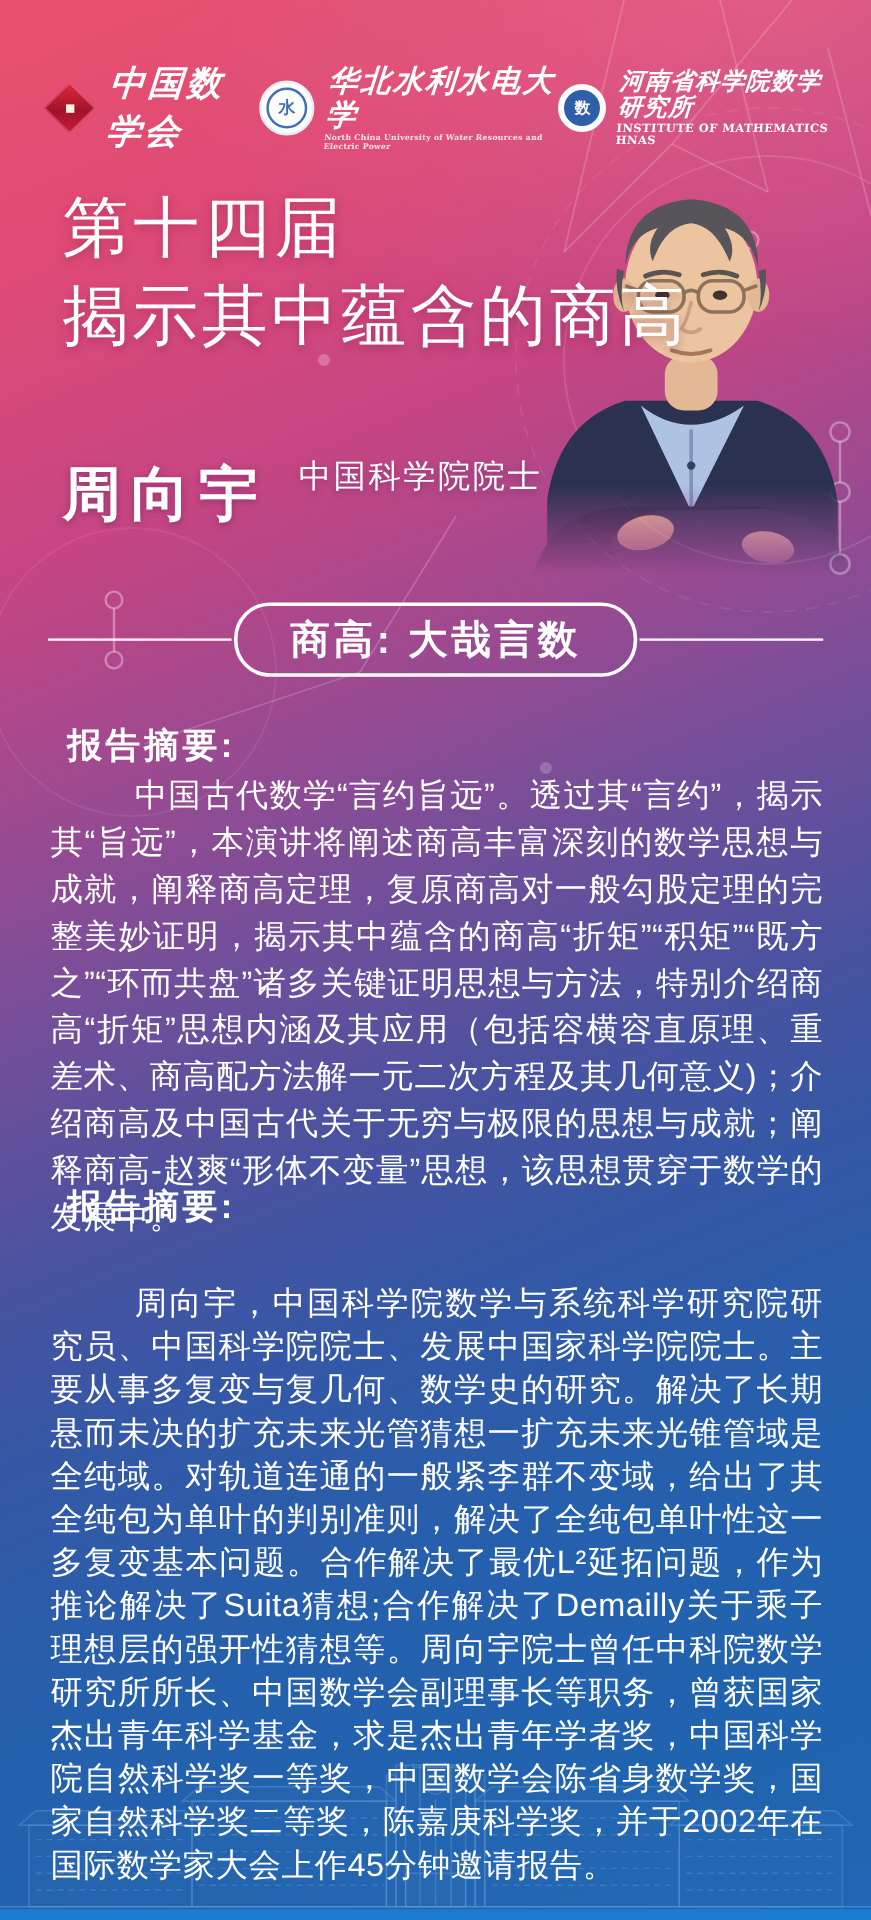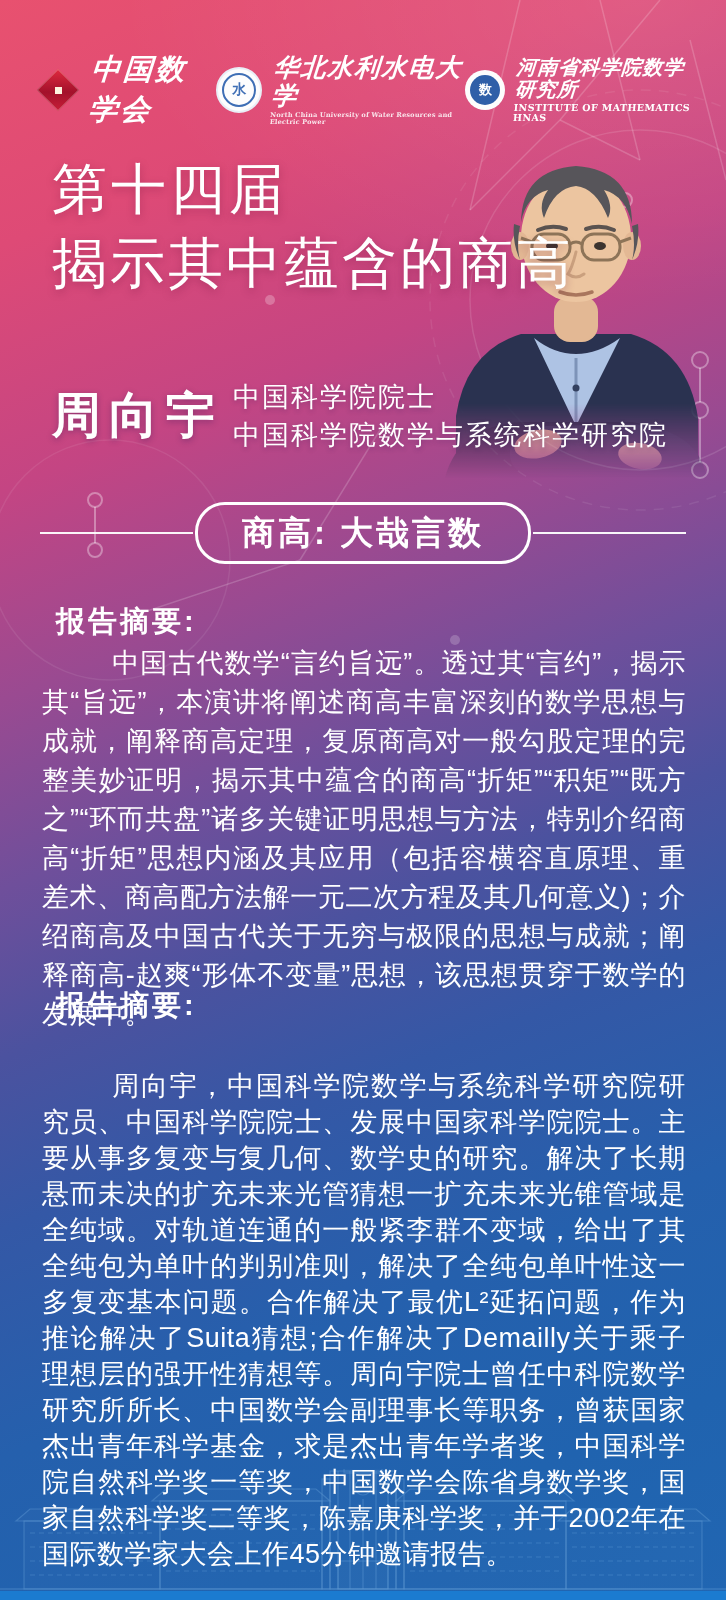--- a/index.html
+++ b/index.html
@@ -32,21 +32,21 @@
   
   .main-title{position:absolute;left:52px;top:156px;z-index:3;font-weight:400;
     text-shadow:0 3px 8px rgba(110,20,60,.35);}
   .main-title .t1{font-size:55px;letter-spacing:4px;line-height:1.2;}
   .main-title .t2{font-size:55px;letter-spacing:3px;line-height:1.2;margin-top:8px;}
   
   .photo{position:absolute;top:126px;right:0;width:300px;height:356px;z-index:2;
     -webkit-mask-image:linear-gradient(180deg,#000 78%,rgba(0,0,0,0) 99%);
     mask-image:linear-gradient(180deg,#000 78%,rgba(0,0,0,0) 99%);}
   
-  .speaker{position:absolute;left:52px;top:380px;z-index:4;display:flex;align-items:center;gap:10px;}
+  .speaker{position:absolute;left:52px;top:380px;z-index:4;display:flex;align-items:flex-start;gap:26px;}
   .speaker-name{font-size:49px;font-weight:900;letter-spacing:8px;line-height:64px;text-shadow:0 2px 6px rgba(40,20,80,.35);}
   .speaker-titles{display:flex;flex-direction:column;gap:8px;padding-top:2px;}
   .speaker-titles div{font-size:27px;font-weight:400;letter-spacing:2px;line-height:30px;text-shadow:0 2px 5px rgba(40,20,80,.3);}
   
   .banner{position:absolute;top:504px;left:40px;right:40px;height:58px;display:flex;align-items:center;z-index:3;}
   .banner .hline{flex:1;height:2px;background:rgba(255,255,255,.95);}
   .banner .pill{width:330px;height:56px;border:3px solid #fff;border-radius:30px;display:flex;align-items:center;justify-content:center;margin:0 2px;}
   .banner .pill span{font-size:33px;font-weight:800;letter-spacing:3px;}
   
   .section-heading{position:absolute;left:56px;z-index:3;font-size:29px;font-weight:800;letter-spacing:3px;}
@@ -174,21 +174,20 @@
 
   <div class="main-title">
     <div class="t1">第十四届</div>
     <div class="t2">揭示其中蕴含的商高</div>
   </div>
 
   <div class="speaker">
     <div class="speaker-name">周向宇</div>
     <div class="speaker-titles">
       <div>中国科学院院士</div>
-      <div>中国科学院数学与系统科学研究院</div>
     </div>
   </div>
 
   <div class="banner">
     <div class="hline"></div>
     <div class="pill">
       <span>商高: 大哉言数</span>
     </div>
     <div class="hline"></div>
   </div>

